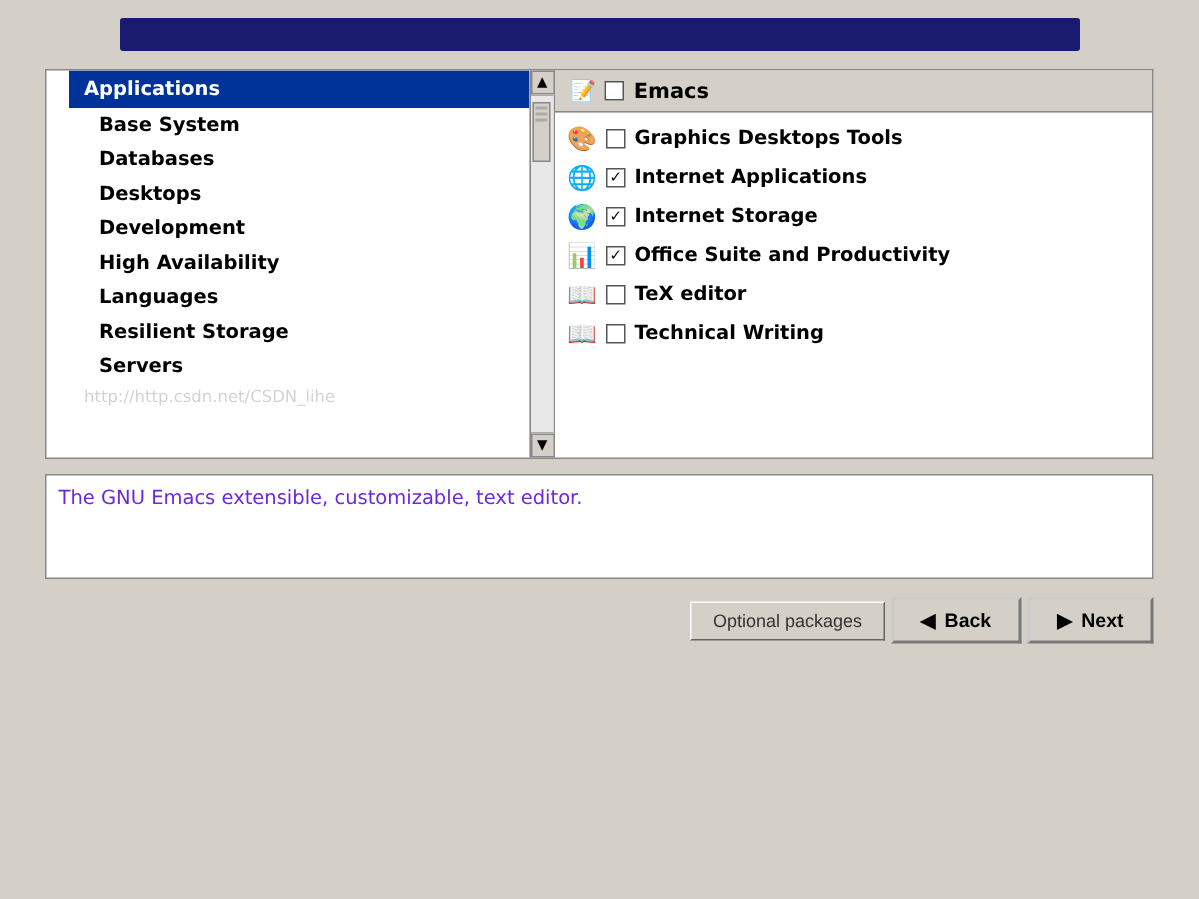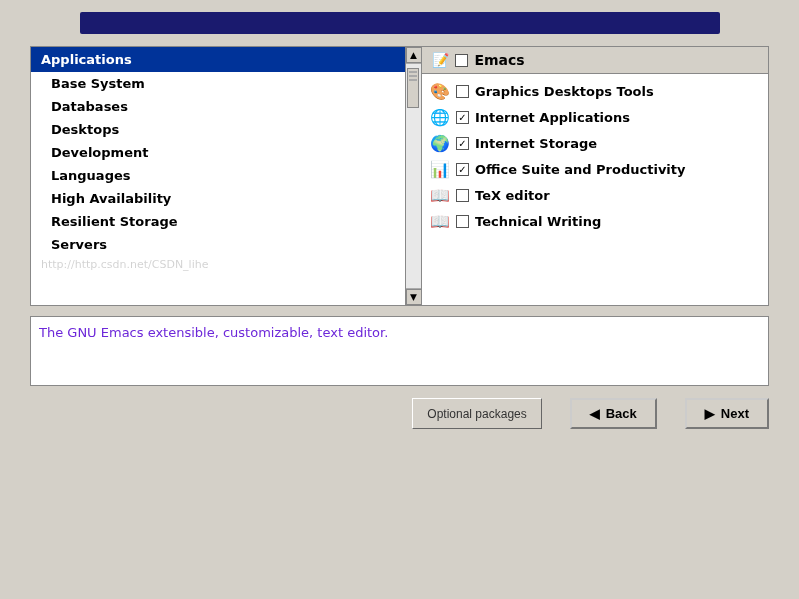--- a/index.html
+++ b/index.html
@@ -147,22 +147,23 @@
       padding: 8px;
       font-size: 13px;
       color: #6d28d9;
     }
 
     
     .bottom-row {
       display: flex;
       flex-direction: row;
       justify-content: flex-end;
+      align-items: center;
       margin: 12px 30px 0 30px;
-      gap: 28px;
+      gap: 4px;
     }
 
     .optional-btn {
       padding: 5px 14px;
       background: #d4d0c8;
       border: 1px solid #888;
       font-size: 12px;
       cursor: pointer;
       color: #333;
       border-top-color: #fff;
@@ -184,32 +185,32 @@
       color: #000;
     }
   </style>
 </head>
 <body>
 
 <div class="top-bar"></div>
 
 <div class="main-content">
 
-  <div style="display:flex; flex-direction:row; border:1px solid #888; background:#fff; height:260px; width:392px;">
+  <div style="display:flex; flex-direction:row; border:1px solid #888; background:#fff; height:260px; width:340px;padding-left:15px;">
     <div style="flex:1; overflow:hidden;">
 
       <div class="left-panel-header">Applications</div>
 
       <ul class="right-panel-list" style="padding:0;">
         <li style="padding:4px 10px 4px 20px; font-weight:bold;">Base System</li>
         <li style="padding:4px 10px 4px 20px; font-weight:bold;">Databases</li>
         <li style="padding:4px 10px 4px 20px; font-weight:bold;">Desktops</li>
         <li style="padding:4px 10px 4px 20px; font-weight:bold;">Development</li>
+        <li style="padding:4px 10px 4px 20px; font-weight:bold;">High Availability</li>
         <li style="padding:4px 10px 4px 20px; font-weight:bold;">Languages</li>
-        <li style="padding:4px 10px 4px 20px; font-weight:bold;">High Availability</li>
         <li style="padding:4px 10px 4px 20px; font-weight:bold;">Resilient Storage</li>
         <li style="padding:4px 10px 4px 20px; font-weight:bold;">Servers</li>
       </ul>
 
       <div style="padding:2px 10px; color:rgba(0,0,0,0.18); font-size:11px;">http://http.csdn.net/CSDN_lihe</div>
     </div>
 
     <div class="scrollbar">
       <div class="scrollbar-btn">▲</div>
       <div class="scrollbar-track">

